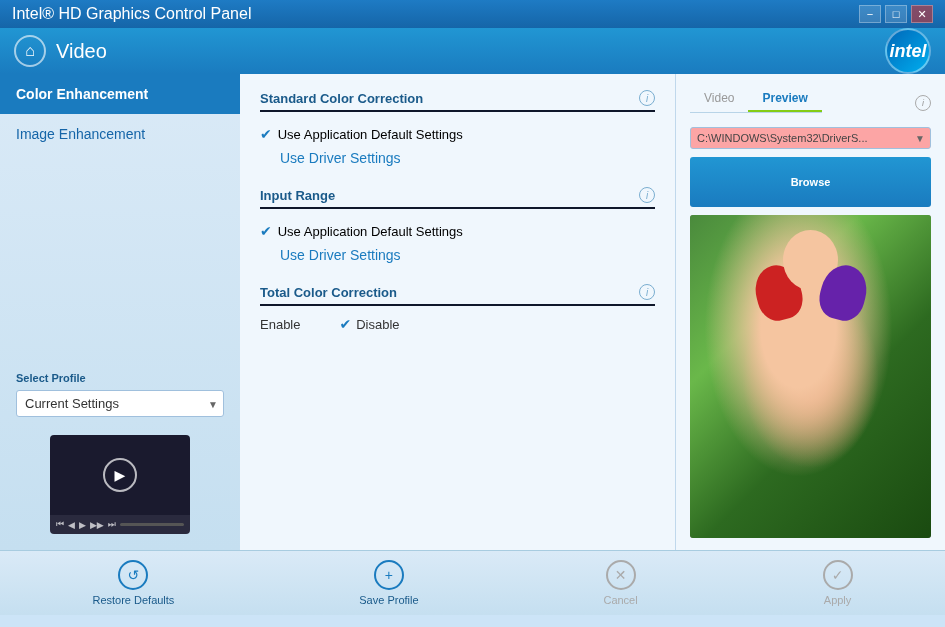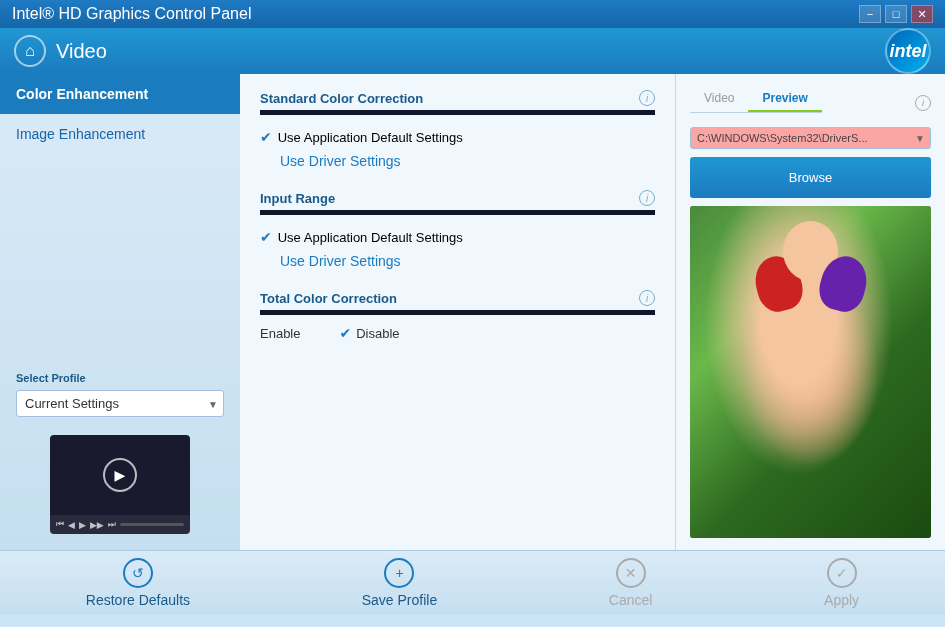--- a/index.html
+++ b/index.html
@@ -145,21 +145,21 @@
     #content {
       flex: 1;
       background: #f0f7fd;
       padding: 16px 20px;
       overflow-y: auto;
     }
 
     .section-block { margin-bottom: 20px; }
     .section-header {
       display: flex; align-items: center; justify-content: space-between;
-      border-bottom: 5px solid #0f172a;
+      border-bottom: 2px solid #0f172a;
       padding-bottom: 4px;
       margin-bottom: 10px;
     }
     .section-name {
       font-size: 13px;
       color: #1a5a8a;
       font-weight: 600;
     }
     .info-icon {
       width: 16px; height: 16px;
@@ -229,25 +229,25 @@
     }
 
     .path-select-wrapper { position: relative; }
     .path-select {
       width: 100%; padding: 4px 24px 4px 6px;
       border: 1px solid #a0c0dd; border-radius: 3px;
       background: #fca5a5; font-size: 11px; color: #444;
       appearance: none; cursor: pointer;
     }
     .browse-btn {
-      width: 100%; padding: 13px;
+      width: 100%; padding: 19px;
       background: linear-gradient(to bottom, #2196d3, #1a7bbf);
       color: white; border: none;
-      border-radius: 3px; font-size: 13px;
-      cursor: pointer; font-weight: 400;
+      border-radius: 3px; font-size: 11px;
+      cursor: pointer; font-weight: 700;
     }
 
     .preview-image {
       flex: 1;
       border-radius: 3px;
       overflow: hidden;
       background: #888;
       min-height: 180px;
       position: relative;
     }
@@ -306,21 +306,21 @@
       cursor: pointer; padding: 8px 20px;
       background: transparent; border: none;
     }
     .footer-btn-icon {
       width: 30px; height: 30px;
       border: 2px solid #1a7bbf;
       border-radius: 50%;
       display: flex; align-items: center; justify-content: center;
       color: #1a7bbf; font-size: 14px;
     }
-    .footer-btn-label { font-size: 14px; color: #1a5a8a; }
+    .footer-btn-label { font-size: 11px; color: #1a5a8a; }
     .footer-btn.disabled .footer-btn-icon { border-color: #aaa; color: #aaa; }
     .footer-btn.disabled .footer-btn-label { color: #aaa; }
 
     
     #content::-webkit-scrollbar { width: 6px; }
     #content::-webkit-scrollbar-track { background: #daeaf7; }
     #content::-webkit-scrollbar-thumb { background: #8bb8d4; border-radius: 3px; }
   </style>
 </head>
 <body>

